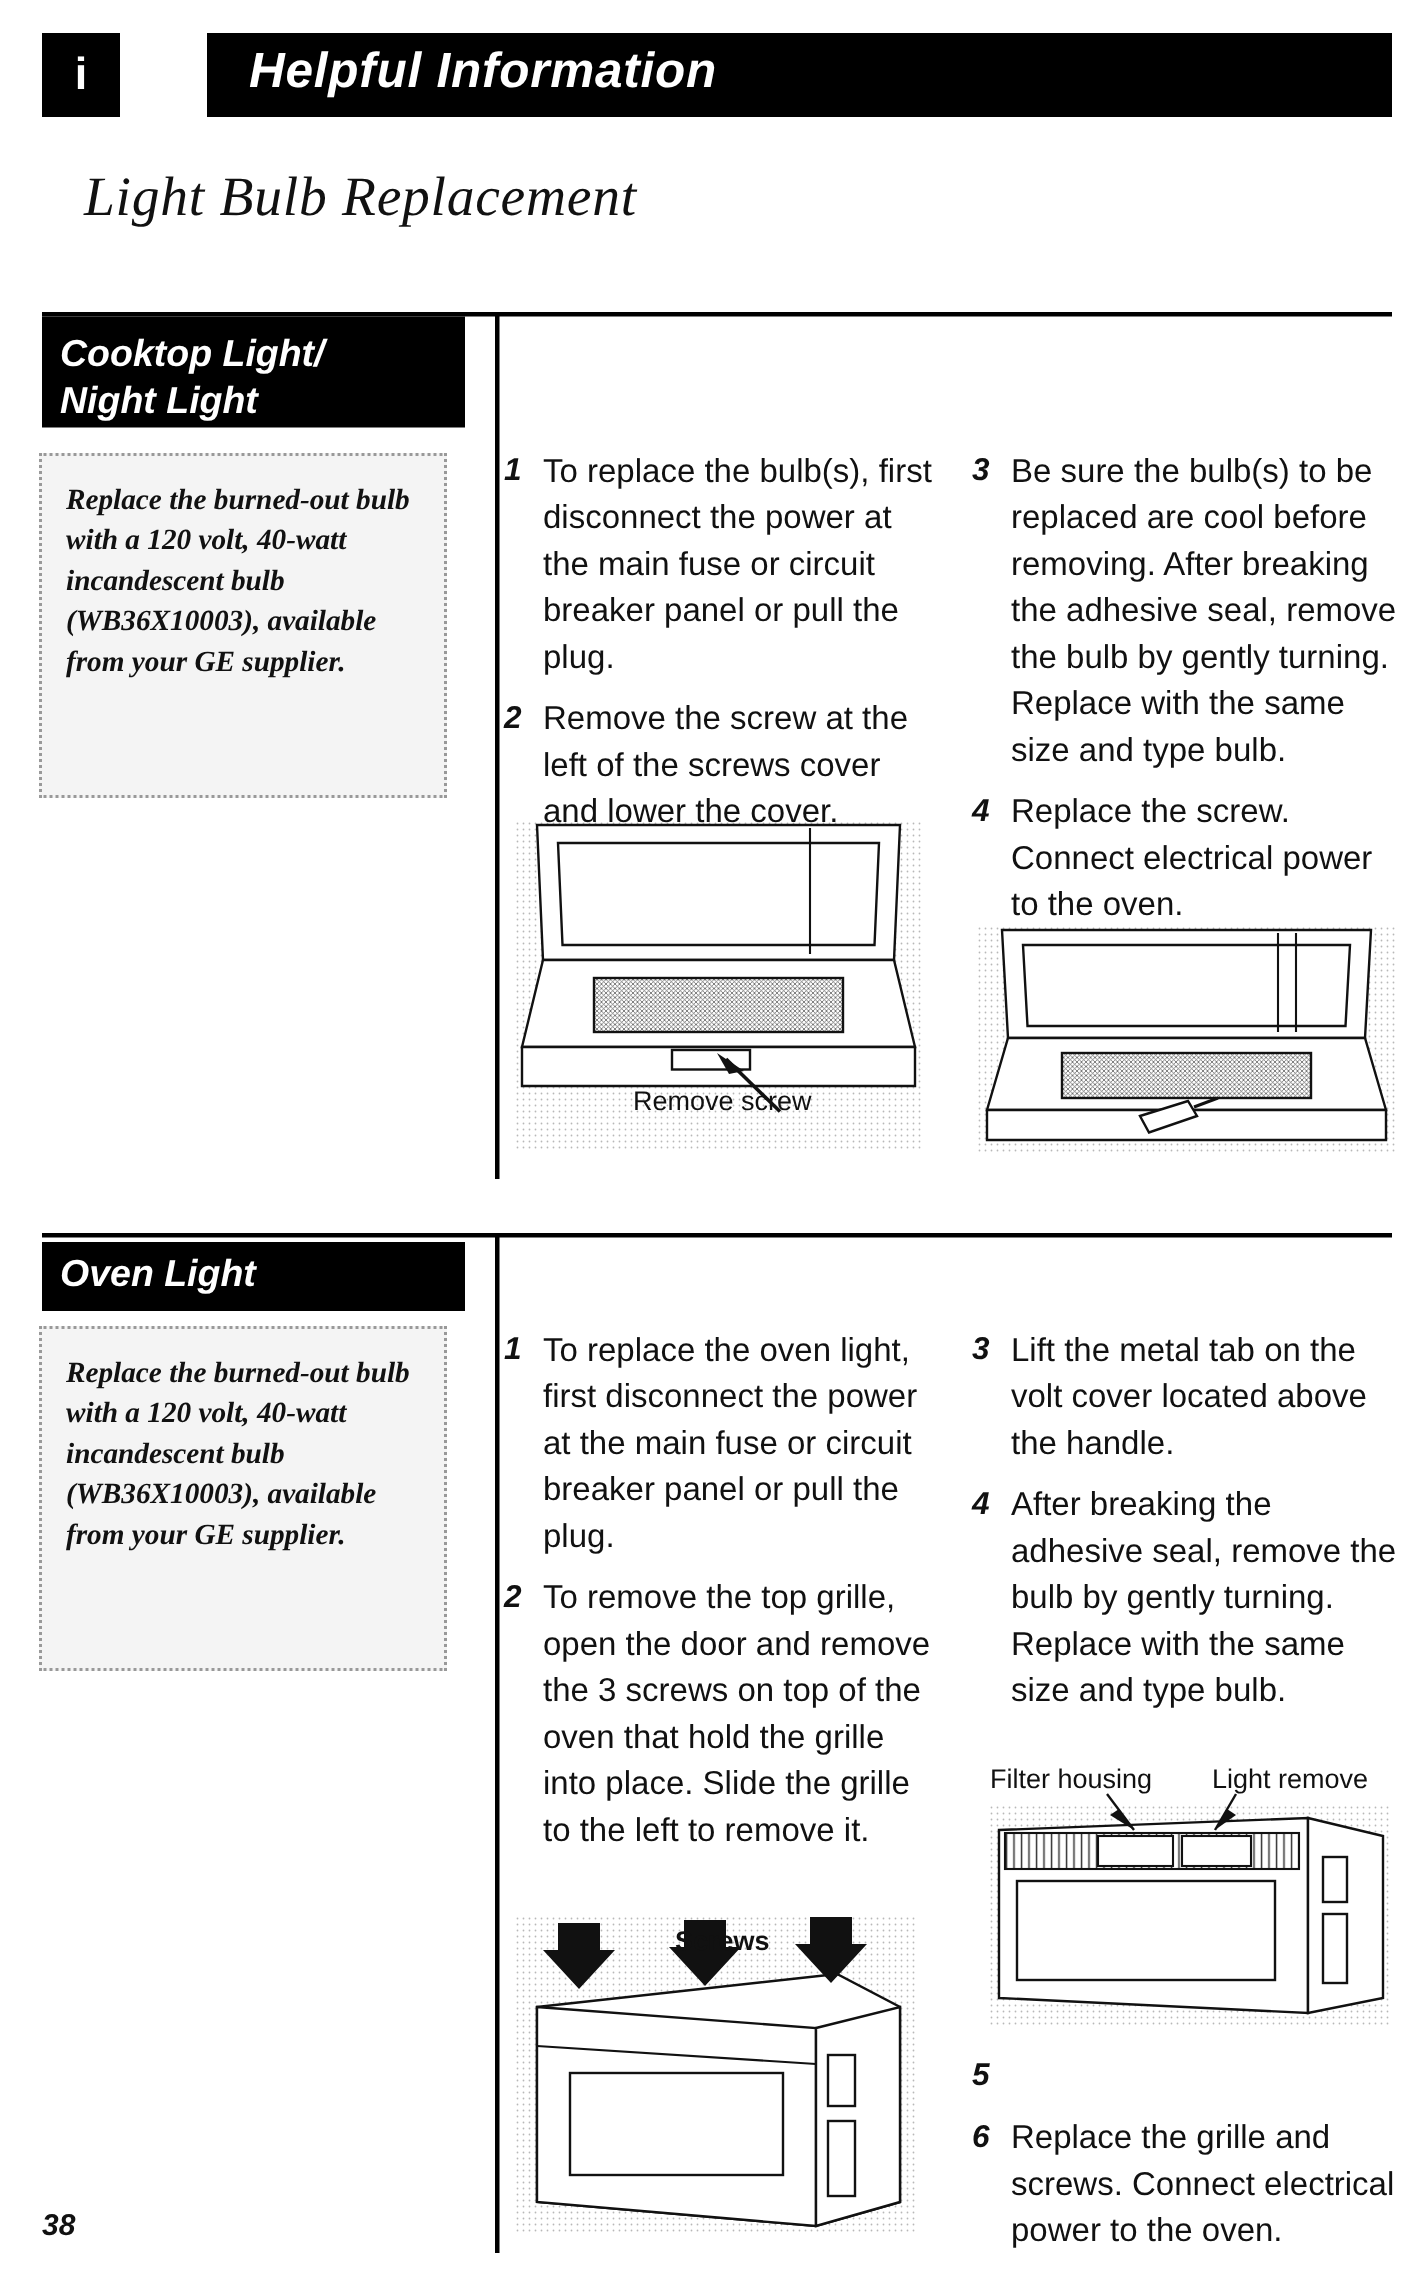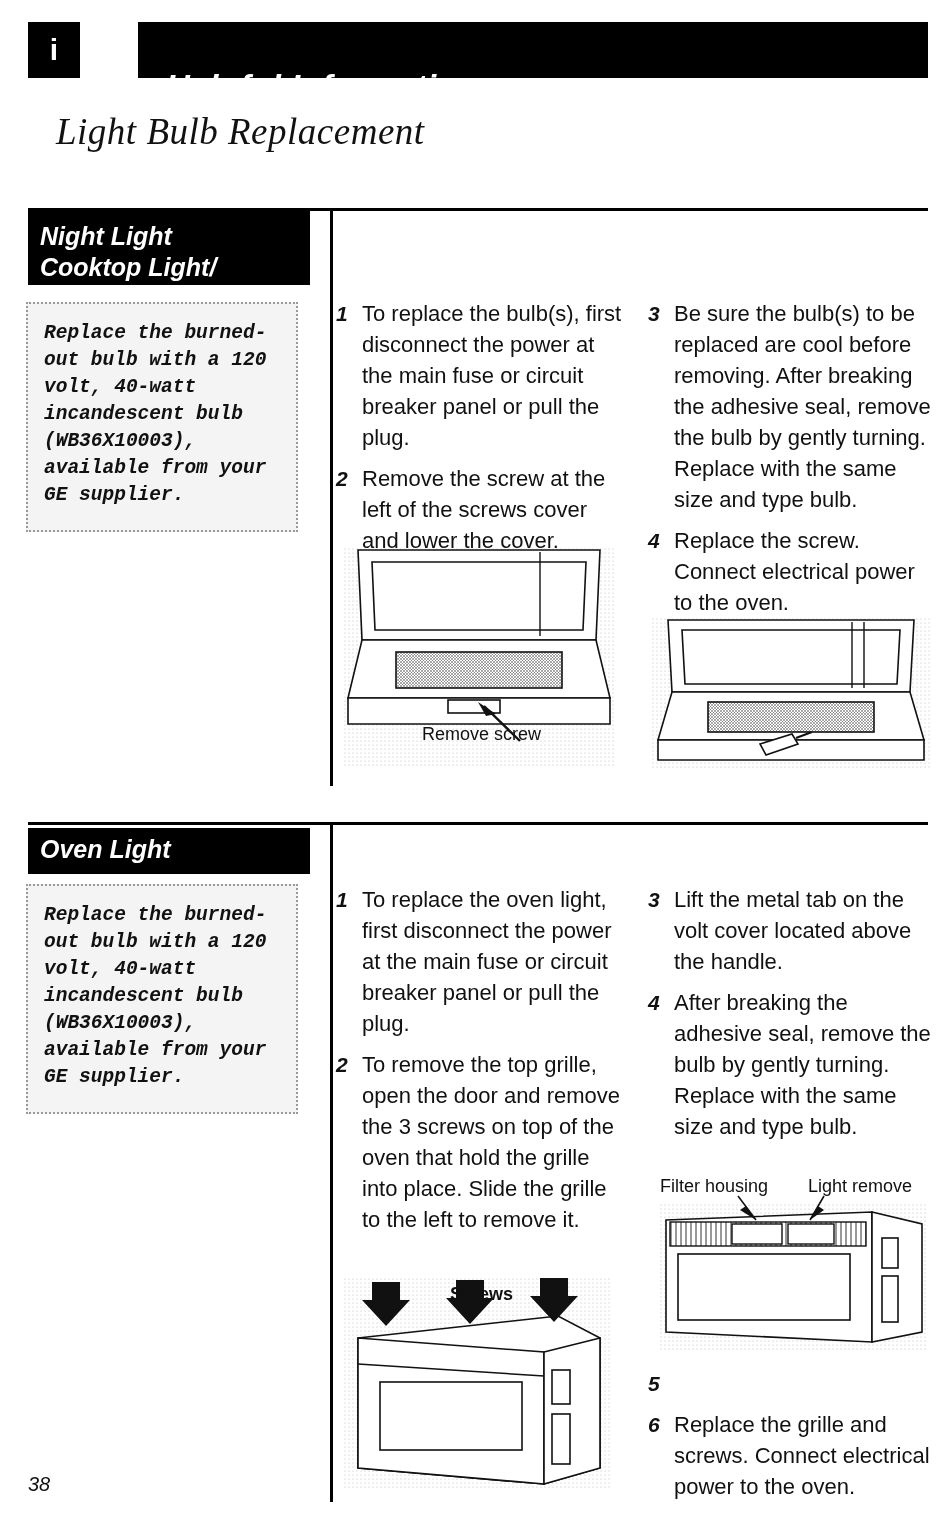--- a/index.html
+++ b/index.html
@@ -54,21 +54,20 @@
   .header-bar .title {
     position: absolute;
     left: 28px;
     top: 6px;
     color: #ffffff;
     font-family: "Liberation Sans", sans-serif;
     font-style: italic;
     font-weight: bold;
     font-size: 33px;
     letter-spacing: 0.5px;
-    margin-top: 40px;
   }
 
   .page-title {
     position: absolute;
     left: 56px;
     top: 110px;
     font-family: "Liberation Serif", serif;
     font-style: italic;
     font-size: 37px;
     color: #111;
@@ -105,21 +104,21 @@
   
   .note-box {
     position: absolute;
     border: 2px dotted #999;
     background: #f4f4f4;
     box-sizing: border-box;
     padding: 16px 14px 14px 16px;
   }
   .note-box p {
     margin: 0;
-    font-family: Liberation Mono, monospace;
+    font-family: Liberation Serif, serif;
     font-style: italic;
     font-weight: bold;
     font-size: 19.5px;
     line-height: 27px;
     color: #111;
   }
 
   
   .steps {
     position: absolute;
@@ -155,21 +154,21 @@
     color: #111;
     white-space: nowrap;
   }
 
   .page-number {
     position: absolute;
     left: 28px;
     bottom: 18px;
     font-family: "Liberation Sans", sans-serif;
     font-style: italic;
-    font-weight: normal;
+    font-weight: bold;
     font-size: 20px;
     color: #111;
   }
 </style>
 </head>
 <body>
 
 <div class="header">
   <div class="info-badge">
     <span class="glyph">i</span>
@@ -178,22 +177,22 @@
     <span class="title">Helpful Information</span>
   </div>
 </div>
 
 <div class="page-title">Light Bulb Replacement</div>
 
 <div class="rule" style="top:208px;"></div>
 <div class="vrule" style="left:330px; top:208px; height:578px;"></div>
 
 <div class="section-tab" style="left:28px; top:211px; width:282px; height:74px;">
+  <div>Cooktop Light/</div>
   <div>Night Light</div>
-  <div>Cooktop Light/</div>
 </div>
 
 <div class="note-box" style="left:26px; top:302px; width:272px; height:230px;">
   <p>Replace the burned-out bulb with a 120 volt, 40-watt incandescent bulb (WB36X10003), available from your GE supplier.</p>
 </div>
 
 <div class="steps" style="left:336px; top:298px; width:290px;">
   <div class="step">
     <div class="num">1</div>
     <div class="txt">To replace the bulb(s), first disconnect the power at the main fuse or circuit breaker panel or pull the plug.</div>

